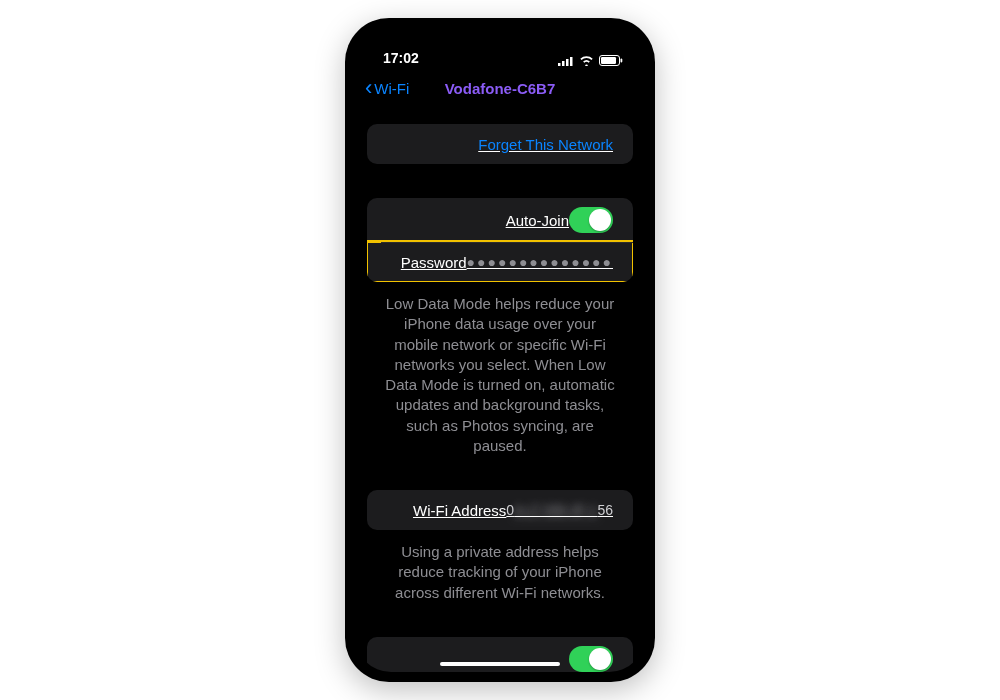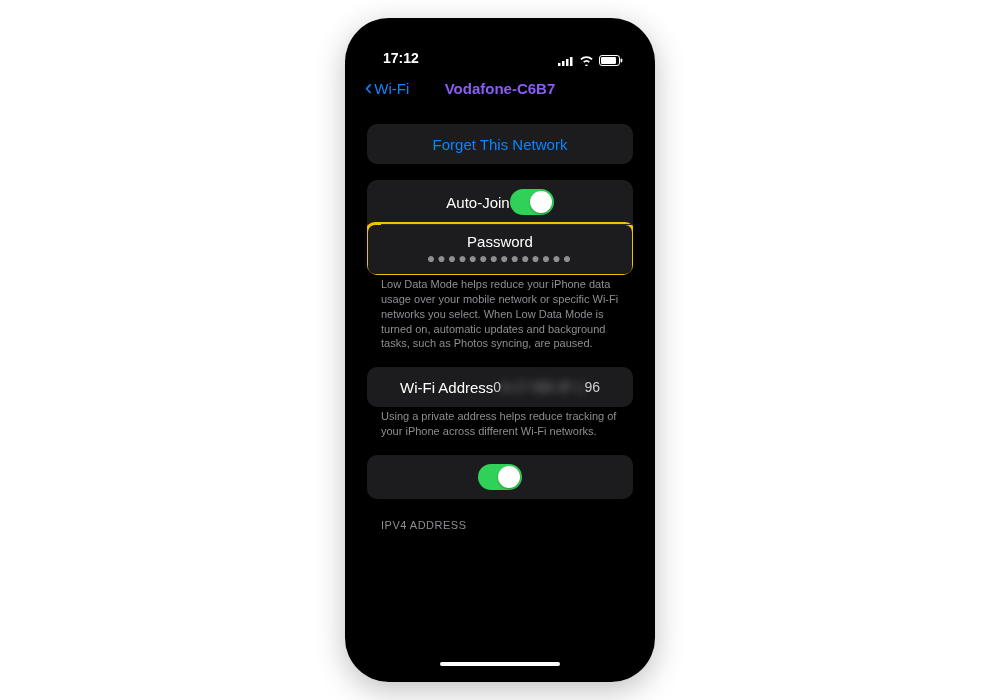--- a/index.html
+++ b/index.html
@@ -48,30 +48,31 @@
     position: absolute; left: 10px; top: 0; bottom: 0;
     display: flex; align-items: center; gap: 2px;
     color: #0a84ff; font-size: 15px;
   }
   .nav-back .chev { font-size: 22px; line-height: 1; font-weight: 500; }
   .nav-title { color: #8b5cf6; font-weight: 600; font-size: 15px; }
   .content { flex: 1; overflow: hidden; padding: 0 12px; }
   .group {
     background: #1c1c1e;
     border-radius: 10px;
-    margin-top: 16px;
+    margin-top: 34px;
     overflow: hidden;
   }
   .group.first { margin-top: 16px; }
   .row {
     min-height: 40px;
-    display: flex; align-items: center; justify-content: center;
+    display: flex; align-items: center; justify-content: flex-end;
     padding: 9px 20px;
     font-size: 15px;
     position: relative;
+    text-decoration: underline;
   }
   .row + .row::before {
     content: ""; position: absolute; left: 14px; right: 0; top: 0;
     height: 1px; background: #2c2c2e;
   }
   .row .label { color: #fff; }
   .row .value { color: #8e8e93; font-size: 14px; }
   .row .value.light { color: #cfcfd2; }
   .row.link .label { color: #0a84ff; }
   .toggle {
@@ -81,52 +82,52 @@
   .toggle.on { background: #30d158; }
   .toggle.off { background: #39393d; }
   .toggle .knob {
     position: absolute; top: 2px; width: 22px; height: 22px;
     background: #fff; border-radius: 50%;
     box-shadow: 0 1px 2px rgba(0,0,0,.3);
   }
   .toggle.on .knob { right: 2px; }
   .toggle.off .knob { left: 2px; }
   .footer {
-    color: #8e8e93; font-size: 11px; line-height: 1.35;
-    padding: 2px 14px 0 14px;
+    color: #8e8e93; font-size: 15px; line-height: 1.35;
+    padding: 12px 14px 0 14px;
+    text-align: center;
   }
   .section-header {
     color: #8e8e93; font-size: 11px; letter-spacing: .5px;
     padding: 20px 14px 4px 14px; text-transform: uppercase;
   }
   .highlight {
     outline: 3px solid #f2c200;
     outline-offset: -1px;
-    border-radius: 8px;
-    flex-direction: column;
+    border-radius: 0;
   }
   .dots { letter-spacing: 2px; color: #9a9a9e; font-size: 10px; }
   .blurred {
     color: transparent;
     text-shadow: 0 0 8px #8e8e93;
   }
   .homebar {
     position: absolute; bottom: 6px; left: 50%; transform: translateX(-50%);
     width: 120px; height: 4px; background: #fff; border-radius: 3px;
   }
 </style>
 </head>
 <body>
 
 <div class="phone">
   <div class="notch"></div>
   <div class="screen">
 
     <div class="statusbar">
-      <span>17:12</span>
+      <span>17:02</span>
       <span class="status-icons">
         <svg width="16" height="10" viewBox="0 0 16 10">
             <rect x="0" y="7" width="2.5" height="3" fill="#fff"></rect>
             <rect x="4" y="5" width="2.5" height="5" fill="#fff"></rect>
             <rect x="8" y="3" width="2.5" height="7" fill="#fff"></rect>
             <rect x="12" y="1" width="2.5" height="9" fill="#fff"></rect>
           </svg>
         <svg width="15" height="11" viewBox="0 0 15 11">
             <path d="M7.5 9.5a1.3 1.3 0 100 2.6 1.3 1.3 0 000-2.6zm-3.4-2.9a5 5 0 016.8 0l-1.2 1.2a3.3 3.3 0 00-4.4 0L4.1 6.6zM1.3 3.8a9 9 0 0112.4 0L12.5 5a7.3 7.3 0 00-10 0L1.3 3.8z" fill="#fff"></path>
           </svg>
@@ -166,21 +167,21 @@
           <span class="value dots">●●●●●●●●●●●●●●</span>
         </div>
       </div>
 
       <div class="footer">Low Data Mode helps reduce your iPhone data usage over your mobile network or specific Wi-Fi networks you select. When Low Data Mode is turned on, automatic updates and background tasks, such as Photos syncing, are paused.</div>
 
       <div class="group">
         <div class="row">
           <span class="label">Wi-Fi Address</span>
           <span class="value light">
-            <span>0</span><span class="blurred">A:27:BB:3F:1</span><span>96</span>
+            <span>0</span><span class="blurred">A:27:BB:3F:1</span><span>56</span>
           </span>
         </div>
       </div>
       <div class="footer">Using a private address helps reduce tracking of your iPhone across different Wi-Fi networks.</div>
 
       <div class="group">
         <div class="row">
           <span class="toggle on">
               <span class="knob"></span>
             </span>

